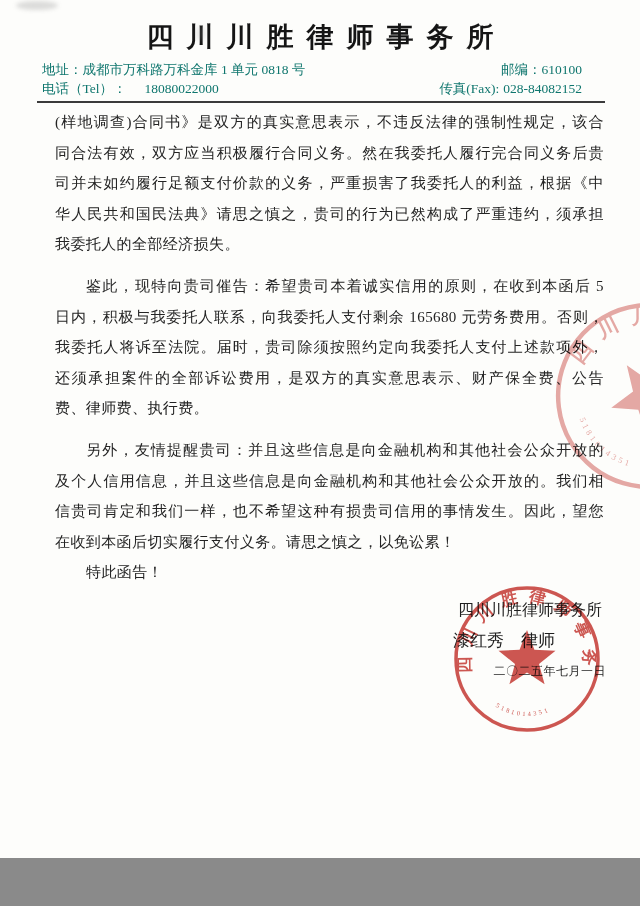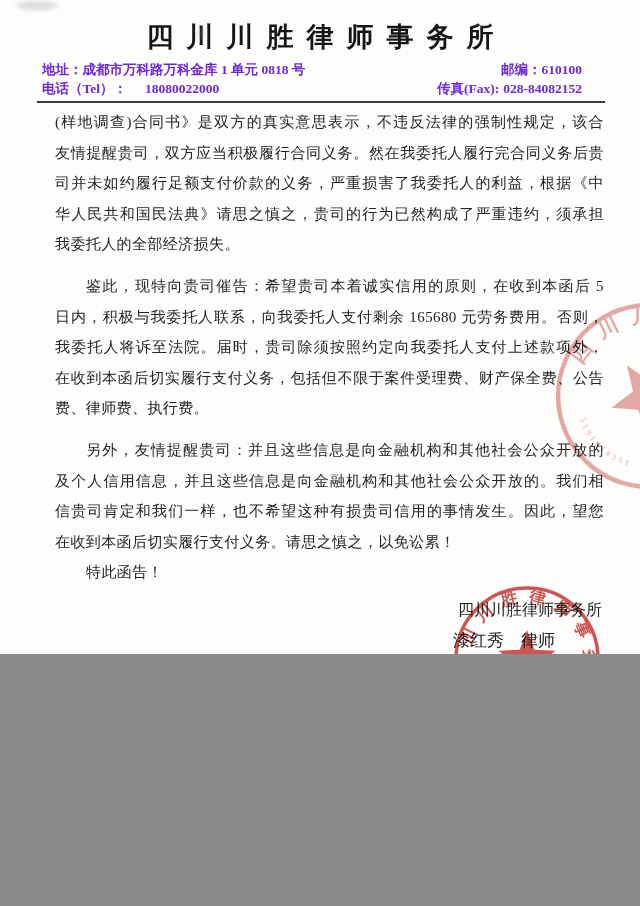--- a/index.html
+++ b/index.html
@@ -1,28 +1,28 @@
 <!DOCTYPE html>
 <html><head>
 <meta charset="utf-8">
 <style>
   * { box-sizing: border-box; }
   html,body { margin:0; padding:0; background:#8a8a8a; }
   .page {
-    width:640px; height:654px; margin:0 auto; position:relative; overflow:hidden;
+    width:640px; height:858px; margin:0 auto; position:relative; overflow:hidden;
     background:#fdfdfb; color:#262626;
     font-family:"Liberation Serif","DejaVu Serif",serif;
   }
   
   .letterhead { padding-top:22px; }
   .firm-title {
     margin:0; text-align:center; font-size:27px; font-weight:700; color:#151515;
     letter-spacing:13px; text-indent:13px; line-height:30px;
   }
-  .info { margin:9px 58px 0 42px; font-size:13.5px; color:#6d28d9;font-weight:bold; }
+  .info { margin:9px 58px 0 42px; font-size:13.5px; color:#0f766e; }
   .info-row { display:flex; justify-content:space-between; line-height:18.5px; }
   .rule { margin:3px 35px 0 37px; height:2px; background:#3b3b3b; }
   
   .body-text { margin:4px 36px 0 55px; font-size:15px; color:#242424; }
   .line { line-height:30.6px; height:30.6px; overflow:visible; letter-spacing:.4px; }
   .line.fill { text-align:justify; text-align-last:justify; }
   .line.indent { text-indent:31px; }
   .line.gap { margin-top:11px; }
   
   .signature { position:absolute; top:599px; right:34px; width:300px; text-align:right; color:#1f1f1f; }
@@ -63,28 +63,28 @@
       <div class="info-row">
         <span><span>电话（Tel）：</span><span style="margin-left:18px">18080022000</span></span>
         <span><span>传真(Fax):</span><span style="margin-left:4px">028-84082152</span></span>
       </div>
     </div>
     <div class="rule"></div>
   </header>
 
   <main class="body-text" id="letter-body">
       <div class="line fill">(样地调查)合同书》是双方的真实意思表示，不违反法律的强制性规定，该合</div>
-      <div class="line fill">友情提醒贵司，双方应当积极履行合同义务。然在我委托人履行完合同义务后贵</div>
+      <div class="line fill">同合法有效，双方应当积极履行合同义务。然在我委托人履行完合同义务后贵</div>
       <div class="line fill">司并未如约履行足额支付价款的义务，严重损害了我委托人的利益，根据《中</div>
       <div class="line fill">华人民共和国民法典》请思之慎之，贵司的行为已然构成了严重违约，须承担</div>
       <div class="line">我委托人的全部经济损失。</div>
       <div class="line fill indent gap">鉴此，现特向贵司催告：希望贵司本着诚实信用的原则，在收到本函后 5</div>
       <div class="line fill">日内，积极与我委托人联系，向我委托人支付剩余 165680 元劳务费用。否则，</div>
       <div class="line fill">我委托人将诉至法院。届时，贵司除须按照约定向我委托人支付上述款项外，</div>
-      <div class="line fill">在收到本函后切实履行支付义务，包括但不限于案件受理费、财产保全费、公告</div>
+      <div class="line fill">还须承担案件的全部诉讼费用，是双方的真实意思表示、财产保全费、公告</div>
       <div class="line">费、律师费、执行费。</div>
       <div class="line fill indent gap">另外，友情提醒贵司：并且这些信息是向金融机构和其他社会公众开放的</div>
       <div class="line fill">及个人信用信息，并且这些信息是向金融机构和其他社会公众开放的。我们相</div>
       <div class="line fill">信贵司肯定和我们一样，也不希望这种有损贵司信用的事情发生。因此，望您</div>
       <div class="line">在收到本函后切实履行支付义务。请思之慎之，以免讼累！</div>
       <div class="line indent">特此函告！</div>
     </main>
 
   <div class="signature">
     <div class="sig-firm">四川川胜律师事务所</div>

